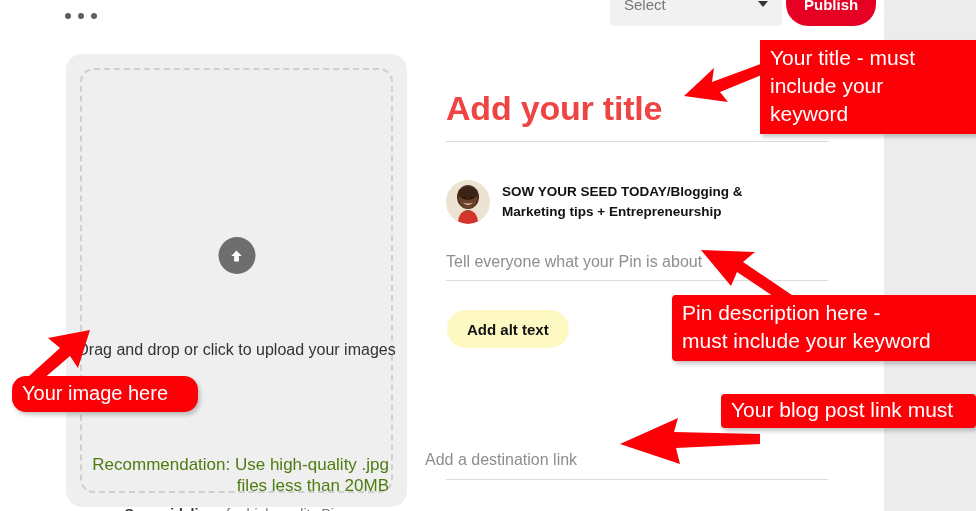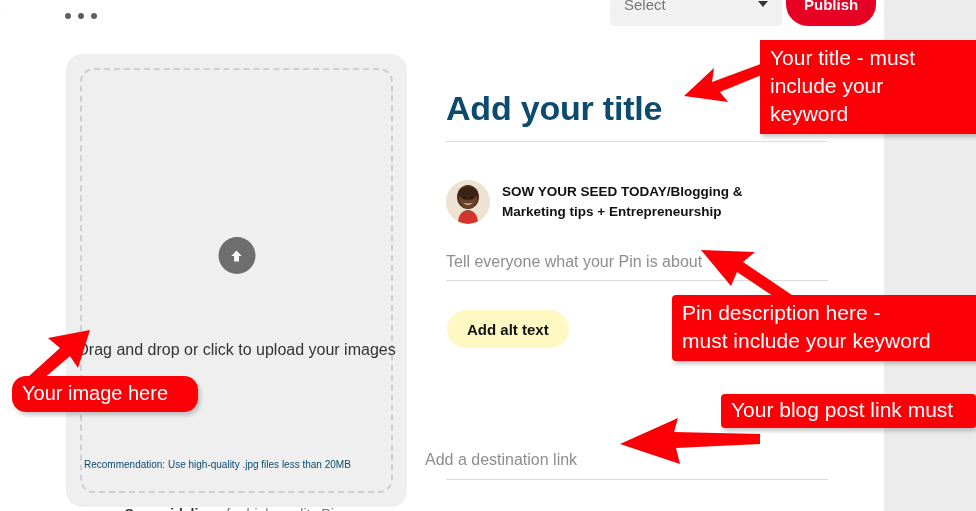--- a/index.html
+++ b/index.html
@@ -148,41 +148,41 @@
     text-align: center;
     font-size: 16px;
     color: #333333;
     line-height: 22px;
     font-family: "Liberation Sans", sans-serif;
   }
   #upload-reco {
     position: absolute;
     left: 18px; right: 18px;
     top: 400px;
-    text-align: left;
-    font-size: 10px;
-    color: #0c4a6e;
+    text-align: right;
+    font-size: 17px;
+    color: #4d7c0f;
     line-height: 21px;
   }
   #upload-guidelines {
     position: absolute;
     left: 0; right: 0;
     top: 452px;
     text-align: center;
     font-size: 14px;
     color: #767676;
   }
   #upload-guidelines b { color: #333; }
   #pin-title {
     position: absolute;
     left: 443px;
     top: 79px;
     font-size: 34px;
     font-weight: bold;
-    color: #0c4a6e;
+    color: #ef4444;
     letter-spacing: -0.2px;
     font-family: "Liberation Sans", sans-serif;
   }
   #pin-title-rule {
     position: absolute;
     left: 443px;
     top: 131px;
     width: 382px;
     height: 1px;
     background: #dcdcdc;

